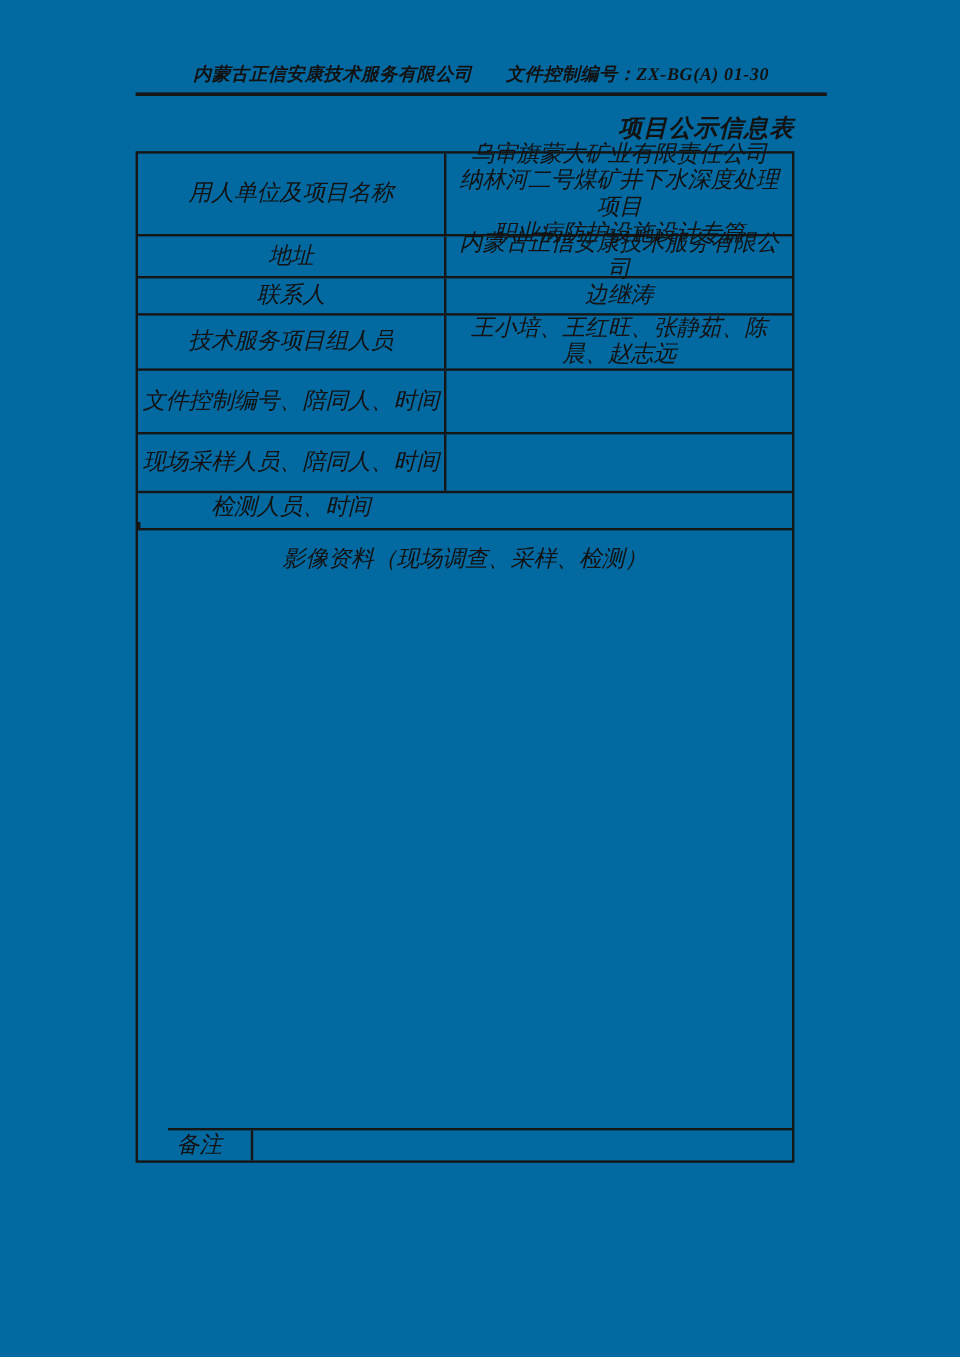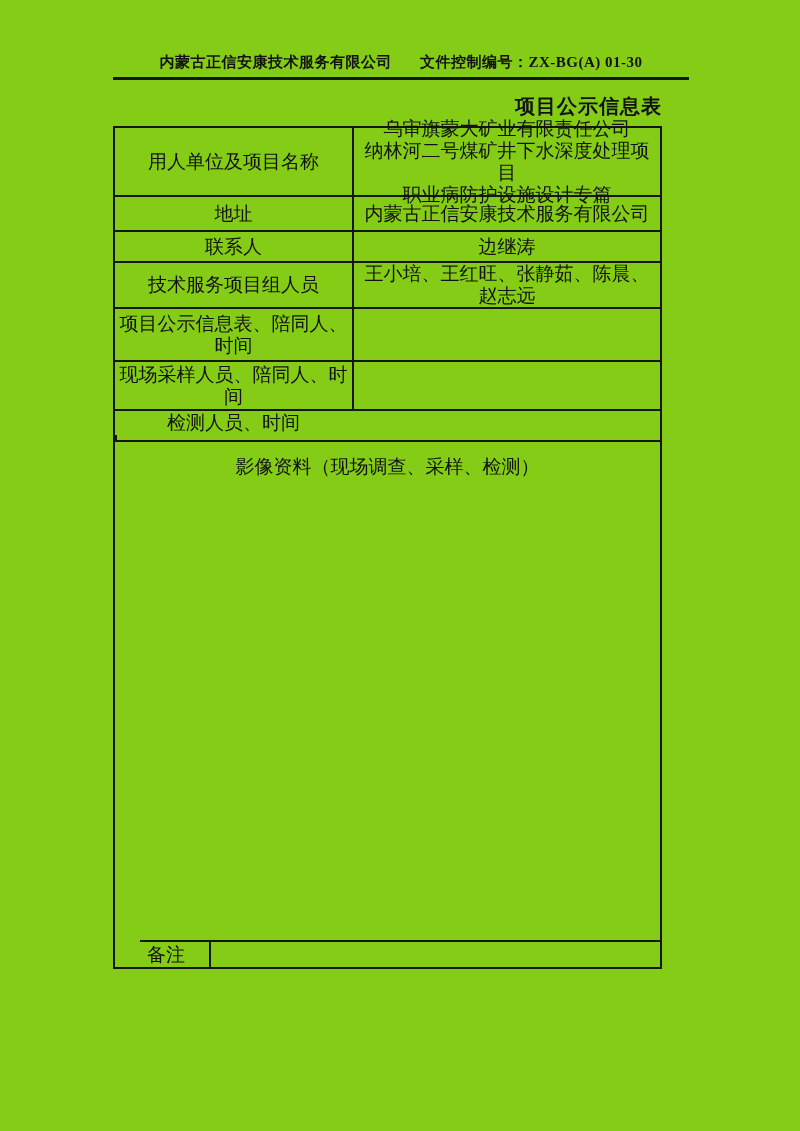--- a/index.html
+++ b/index.html
@@ -4,21 +4,21 @@
 <style>
   * { margin: 0; padding: 0; box-sizing: border-box; }
   html, body { background: #ffffff; }
   body {
     width: 800px;
     height: 1131px;
     position: relative;
     font-family: "Liberation Serif", "DejaVu Serif", serif;
     color: #121212;
   }
-  .page { position: absolute; inset: 0; background: #84cc16; }
+  .page { position: absolute; inset: 0; background: #0369a1; font-style: italic; }
 
   
   .doc-header {
     position: absolute;
     left: 113px;
     top: 53px;
     width: 576px;
     text-align: center;
     font-size: 15px;
     font-weight: bold;
@@ -47,25 +47,25 @@
     left: 113px;
     top: 126px;
     width: 549px;
     border: 2px solid #161616;
     font-size: 19px;
     line-height: 22px;
   }
   .trow { display: flex; border-top: 2px solid #161616; }
   .trow:first-child { border-top: none; }
   .tcell-label {
-    width: 237px;
+    width: 255px;
     display: flex;
     align-items: center;
     justify-content: center;
-    text-align: center;
+    text-align: left;
     padding: 1px 4px;
     white-space: pre-line;
   }
   .tcell-value {
     flex: 1;
     border-left: 2px solid #161616;
     display: flex;
     align-items: center;
     justify-content: center;
     text-align: center;
@@ -127,21 +127,21 @@
       <div class="tcell-label">联系人</div>
       <div class="tcell-value">边继涛</div>
     </div>
 
     <div class="trow h-r4">
       <div class="tcell-label">技术服务项目组人员</div>
       <div class="tcell-value">王小培、王红旺、张静茹、陈晨、赵志远</div>
     </div>
 
     <div class="trow h-r5">
-      <div class="tcell-label">项目公示信息表、陪同人、时间</div>
+      <div class="tcell-label">文件控制编号、陪同人、时间</div>
       <div class="tcell-value"></div>
     </div>
 
     <div class="trow h-r6">
       <div class="tcell-label">现场采样人员、陪同人、时间</div>
       <div class="tcell-value"></div>
     </div>
 
     <div class="trow h-r7">
       <div class="tcell-label">检测人员、时间</div>

